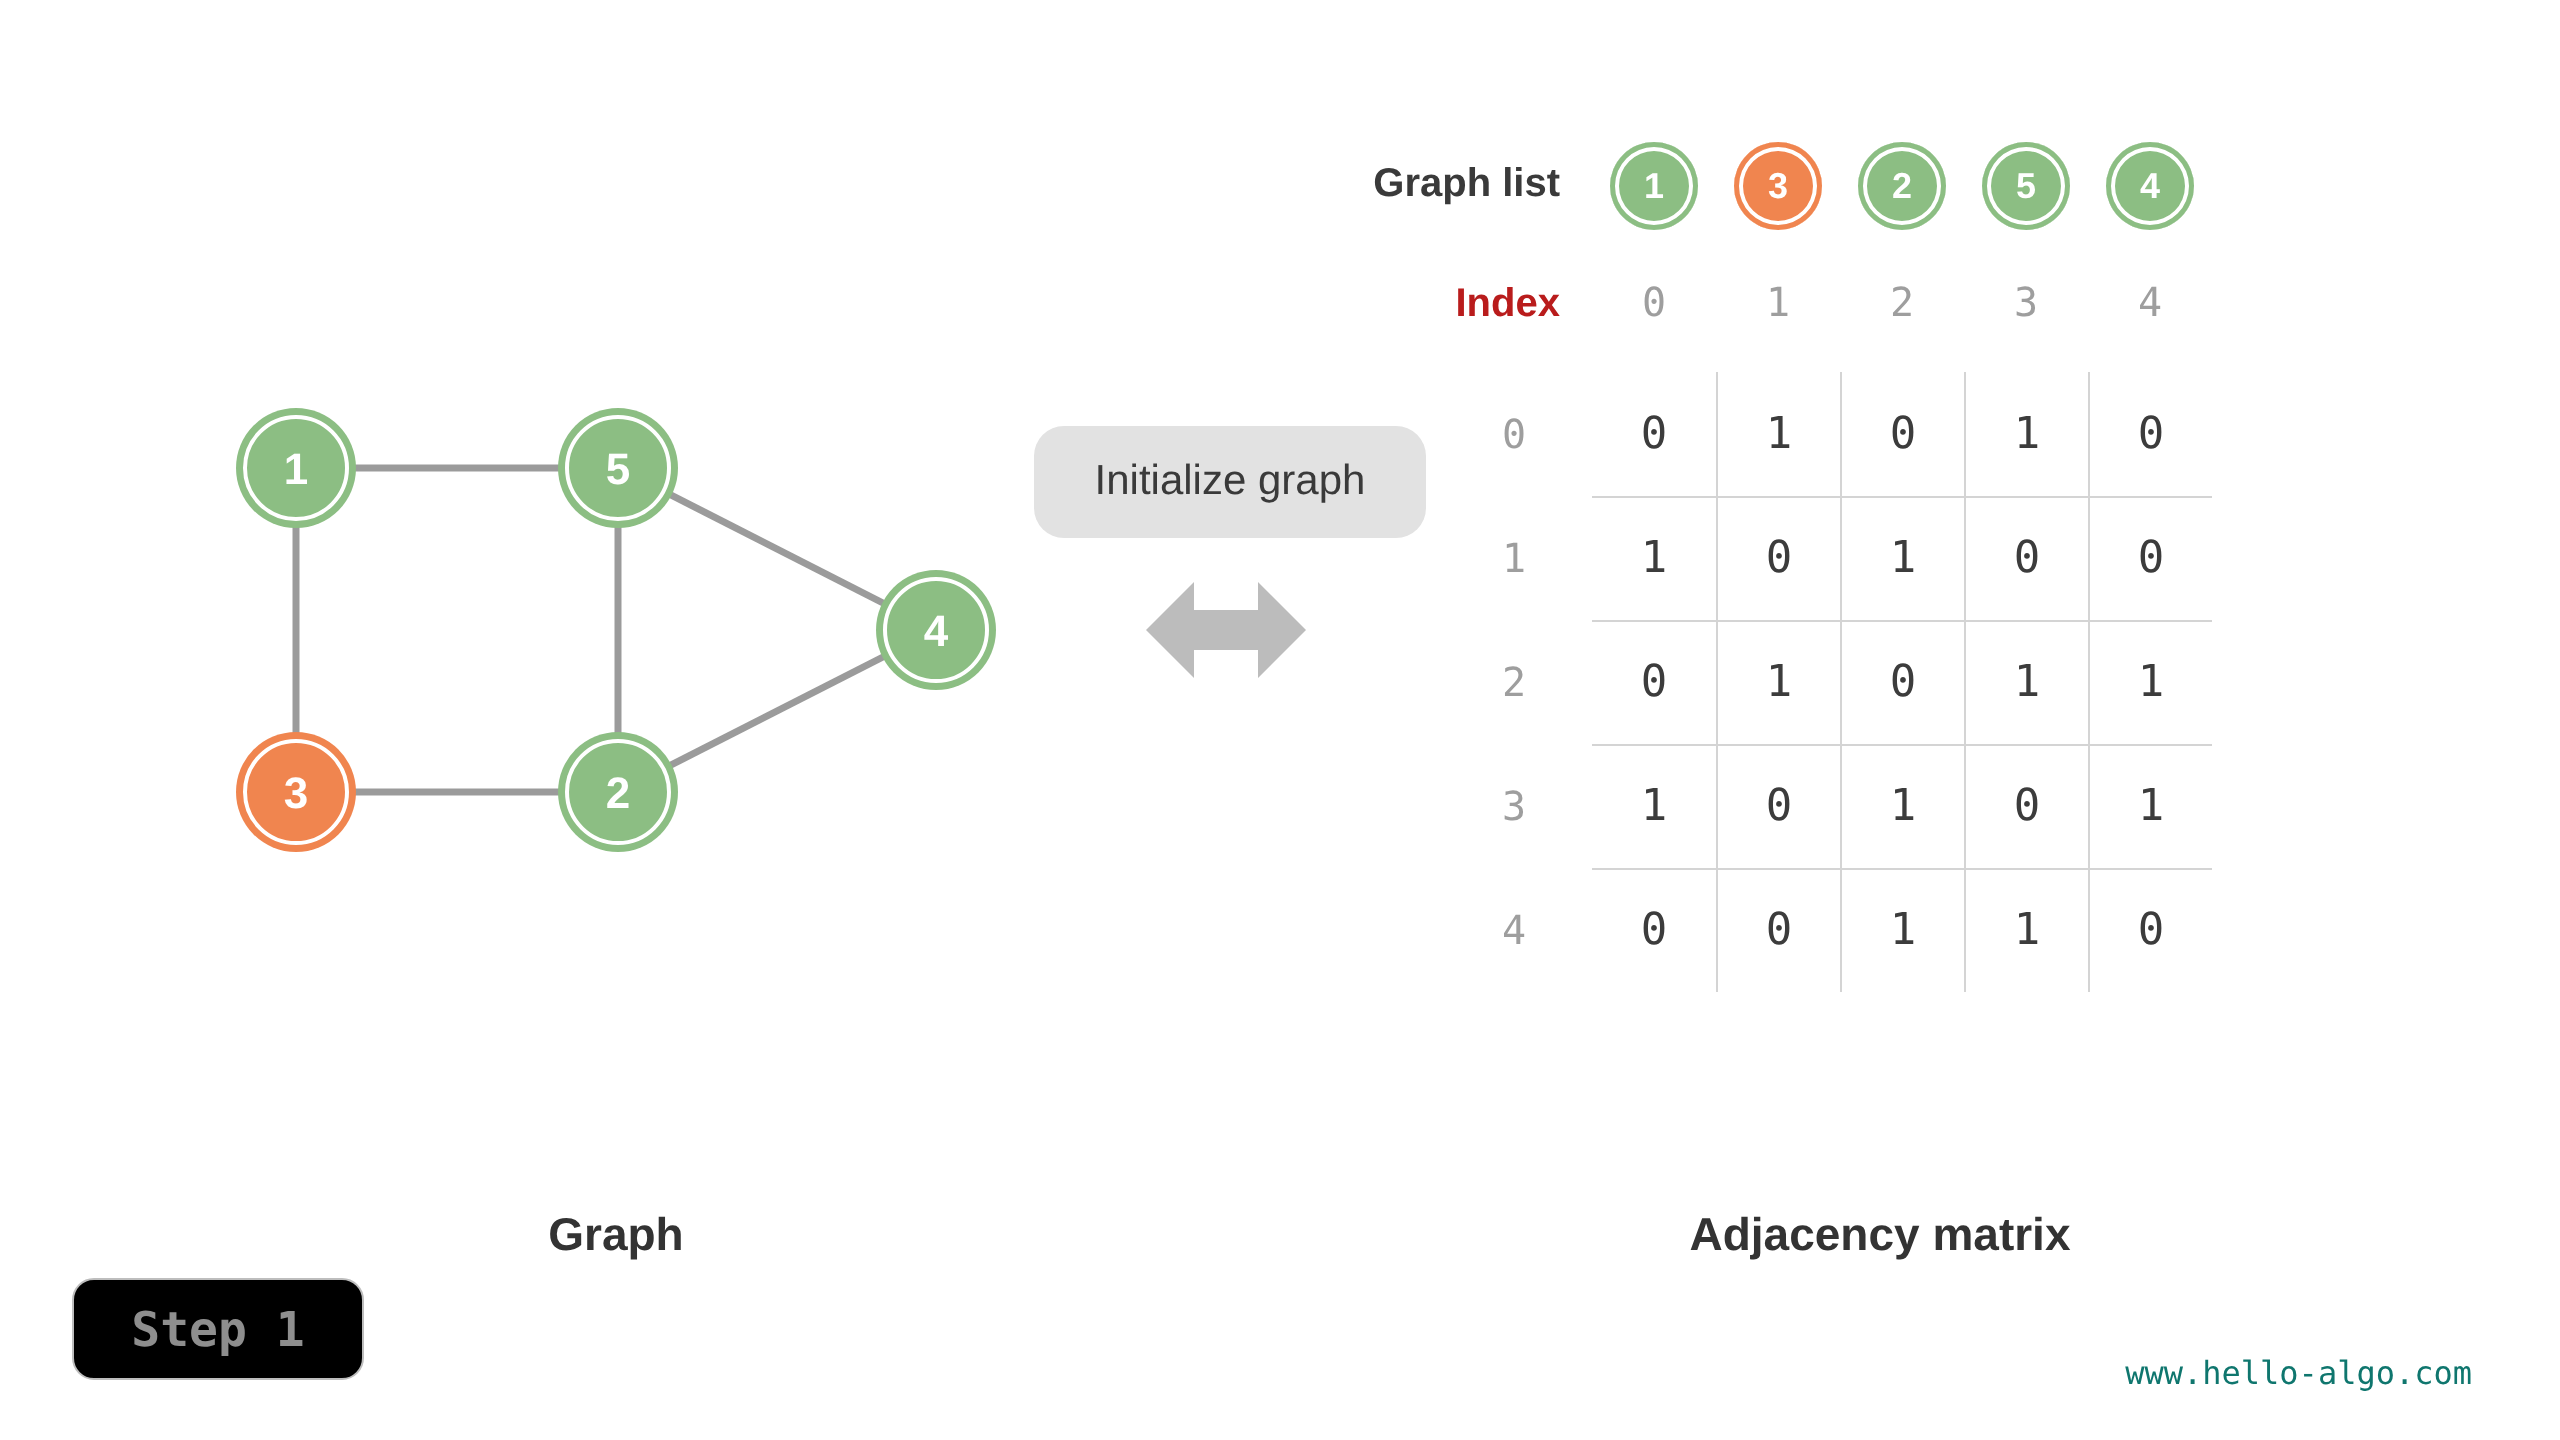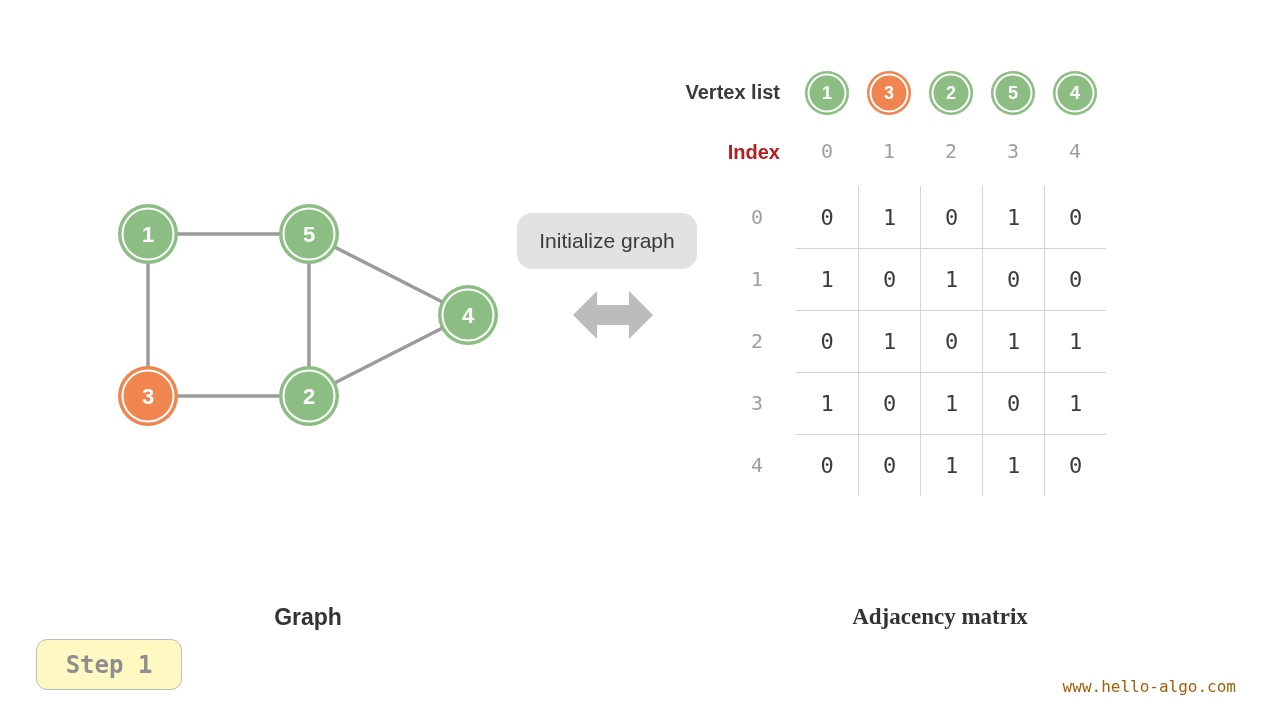--- a/index.html
+++ b/index.html
@@ -14,21 +14,21 @@
   #graph-svg .edge{stroke:#9B9B9B;stroke-width:3.5;}
   #graph-svg .node-outer{stroke:none;}
   #graph-svg .node-ring{fill:none;stroke:#ffffff;stroke-width:2;}
   #graph-svg text{
     fill:#ffffff;font-family:"Liberation Sans",sans-serif;
     font-size:22px;font-weight:bold;text-anchor:middle;
   }
 
   
   .init-box{
-    left:517px;top:213px;width:180px;height:56px;background:#E2E2E2;
+    left:517px;top:213px;width:196px;height:56px;background:#E2E2E2;
     border-radius:15px;display:flex;align-items:center;justify-content:center;
     font-size:21px;color:#3A3A3A;
   }
   #arrow-svg{position:absolute;left:573px;top:289px;width:80px;height:52px;}
 
   
   .side-label{width:220px;text-align:right;font-weight:bold;font-size:20px;}
   .side-label.dark{color:#3A3A3A;}
   .side-label.gray{color:#b91c1c;}
   .vcircle{
@@ -56,29 +56,29 @@
     font-family:"DejaVu Sans Mono",monospace;font-size:22px;color:#3C3C3C;
   }
   .bl{border-left:1px solid #D4D4D4;}
   .bt{border-top:1px solid #D4D4D4;}
 
   
   .caption{
     width:300px;text-align:center;font-weight:bold;font-size:23px;color:#333333;
   }
   .step-btn{
-    left:36px;top:639px;width:144px;height:49px;background:#fef9c3;
+    left:36px;top:639px;width:144px;height:49px;background:#000000;
     border:1.5px solid #BDBDBD;border-radius:11px;
     display:flex;align-items:center;justify-content:center;
     font-family:"DejaVu Sans Mono",monospace;font-weight:bold;
     font-size:24px;color:#8E8E8E;
   }
   .watermark{
     right:44px;top:677px;font-family:"DejaVu Sans Mono",monospace;
-    font-size:16px;color:#a16207;
+    font-size:16px;color:#0f766e;
   }
 </style>
 </head>
 <body>
 
 <svg id="graph-svg" viewBox="0 0 480 300">
     <line x1="88" y1="74" x2="249" y2="74" class="edge"></line>
     <line x1="88" y1="74" x2="88" y2="236" class="edge"></line>
     <line x1="249" y1="74" x2="249" y2="236" class="edge"></line>
     <line x1="88" y1="236" x2="249" y2="236" class="edge"></line>
@@ -111,21 +111,21 @@
     </g>
   </svg>
 
 <div class="abs init-box">
   <span>Initialize graph</span>
 </div>
 <svg id="arrow-svg" viewBox="0 0 80 52">
   <polygon points="0,26 24,2 24,16 56,16 56,2 80,26 56,50 56,36 24,36 24,50" fill="#BCBCBC"></polygon>
 </svg>
 
-<div class="abs side-label dark" style="left:560px;top:81px;">Vertex list</div>
+<div class="abs side-label dark" style="left:560px;top:81px;">Graph list</div>
 <div id="vertex-list">
     <div class="vcircle vring" style="left: 805px; background: rgb(140, 190, 131); --fill: #8CBE83;">1</div>
     <div class="vcircle vring" style="left: 867px; background: rgb(240, 133, 79); --fill: #F0854F;">3</div>
     <div class="vcircle vring" style="left: 929px; background: rgb(140, 190, 131); --fill: #8CBE83;">2</div>
     <div class="vcircle vring" style="left: 991px; background: rgb(140, 190, 131); --fill: #8CBE83;">5</div>
     <div class="vcircle vring" style="left: 1053px; background: rgb(140, 190, 131); --fill: #8CBE83;">4</div>
   </div>
 
 <div class="abs side-label gray" style="left:560px;top:141px;">Index</div>
 <div id="index-row">
@@ -163,18 +163,18 @@
     <div class="mcell bl bt">1</div>
     <div class="mlabel">4</div>
     <div class="mcell bt">0</div>
     <div class="mcell bl bt">0</div>
     <div class="mcell bl bt">1</div>
     <div class="mcell bl bt">1</div>
     <div class="mcell bl bt">0</div>
   </div>
 
 <div class="abs caption" style="left:158px;top:604px;text-align:center;">Graph</div>
-<div class="abs caption" style="left:790px;top:604px;font-family:Liberation Serif, serif;">Adjacency matrix</div>
+<div class="abs caption" style="left:790px;top:604px;">Adjacency matrix</div>
 
 <div class="abs step-btn">
   <span>Step 1</span>
 </div>
 <div class="abs watermark">www.hello-algo.com</div>
 
 </body></html>

